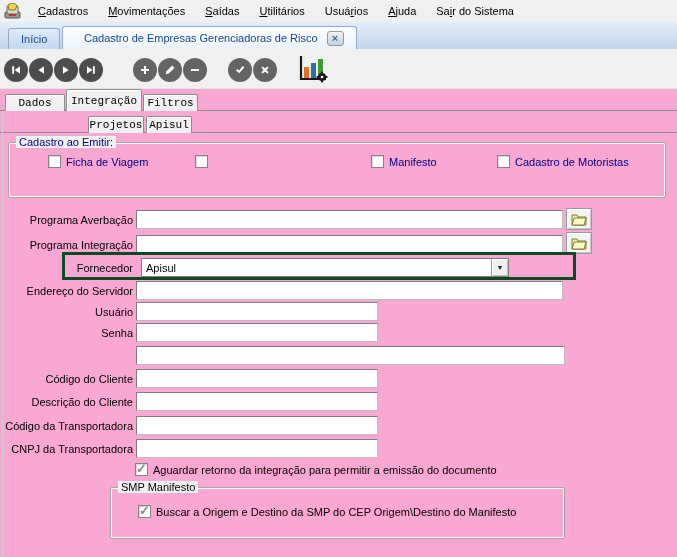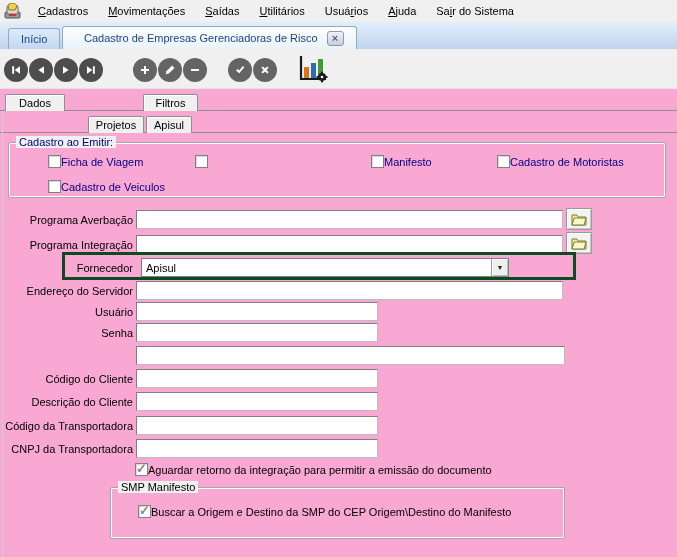--- a/index.html
+++ b/index.html
@@ -29,35 +29,35 @@
   
   .toolbar { position:absolute; left:0; top:49px; width:677px; height:40px;
     background:#f0f0f0; border-bottom:1px solid #e5e5e5; }
   .tbtn { position:absolute; top:9px; width:24px; height:24px; border:none; border-radius:50%;
     display:flex; align-items:center; justify-content:center; cursor:pointer; padding:0; }
   .nav  { background:#4d4d4d; }
   .act  { background:#646464; }
   .chartbtn { position:absolute; top:6px; left:296px; width:34px; height:30px;
     background:transparent; border:none; cursor:pointer; padding:0; }
   
-  .strip { position:absolute; left:0; width:677px; height:22px; }
+  .strip { position:absolute; left:0; width:677px; height:22px;font-family:Liberation Mono, monospace; }
   .strip .line { position:absolute; left:0; bottom:0; width:677px; height:1px; background:#8e8e8e; }
   .ptab { position:absolute; bottom:0; border:1px solid #8e8e8e; border-bottom:none;
     border-radius:2px 2px 0 0; background:#f0f0f0; display:flex; align-items:center;
     justify-content:center; cursor:pointer;
     box-shadow:inset 1px 1px 0 #fff; }
   .ptab.on  { height:22px; z-index:3; }
   .ptab.off { height:17px; z-index:1; }
   
   .gbox { position:absolute; border:1px solid #a6a6a6; border-radius:2px;
     box-shadow:inset 0 0 0 1px #fdfdfd; }
   .gleg { position:absolute; top:-7px; left:7px; background:#f0f0f0; padding:0 3px; }
   .navy { color:#000080; }
   
-  .cb { position:absolute; display:flex; align-items:center; cursor:default;justify-content:flex-end; }
+  .cb { position:absolute; display:flex; align-items:center; gap:5px; cursor:default;justify-content:flex-end; }
   .cbbox { width:13px; height:13px; background:#fff; border:1px solid #828282;
     box-shadow:inset 1px 1px 0 #dcdcdc; position:relative; flex:0 0 auto; }
   .mark { display:none; position:absolute; left:0px; top:-3px; font-size:13px;
     font-weight:bold; color:#8a8a8a; }
   .cbbox.on .mark { display:block; }
   
   .flab { position:absolute; width:133px; text-align:right; line-height:14px; }
   .tin { position:absolute; height:19px; background:#fff; border:1px solid;
     border-color:#7f7f7f #bdbdbd #bdbdbd #7f7f7f; font-family:"Liberation Sans",sans-serif;
     font-size:11px; padding:0 3px; }
@@ -171,20 +171,23 @@
         </g>
       </svg>
     </button>
   </div>
 
   <div class="strip" style="top:89px">
     <div class="line"></div>
     <div class="ptab off" style="left:5px;width:60px">
         <span>Dados</span>
       </div>
+    <div class="ptab on" style="left:66px;width:76px">
+        <span>Integração</span>
+      </div>
     <div class="ptab off" style="left:143px;width:55px">
         <span>Filtros</span>
       </div>
   </div>
 
   <div class="strip" style="top:111px">
     <div class="line"></div>
     <div class="ptab off" style="left:88px;width:56px">
         <span>Projetos</span>
       </div>
@@ -205,24 +208,20 @@
   <div class="cb" style="left:195px;top:155px">
     <span class="cbbox"></span>
   </div>
   <div class="cb" style="left:371px;top:155px">
     <span class="cbbox"></span>
     <span class="navy">Manifesto</span>
   </div>
   <div class="cb" style="left:497px;top:155px">
     <span class="cbbox"></span>
     <span class="navy">Cadastro de Motoristas</span>
-  </div>
-  <div class="cb" style="left:48px;top:180px">
-    <span class="cbbox"></span>
-    <span class="navy">Cadastro de Veiculos</span>
   </div>
 
   <div class="flab" style="top:213px">Programa Averbação</div>
   <input class="tin" style="left: 136px; top: 210px; width: 427px;" type="text" value="">
   <button class="browse" style="left:566px;top:208px">
     <svg width="16" height="13" viewBox="0 0 16 13">
       <path d="M1 2h5l1 2h8v8H1z" fill="#f7f3a0" stroke="#7a7a33"></path>
       <path d="M3.2 5H15l-2 7H1z" fill="#fbf8c8" stroke="#7a7a33"></path>
     </svg>
   </button>

